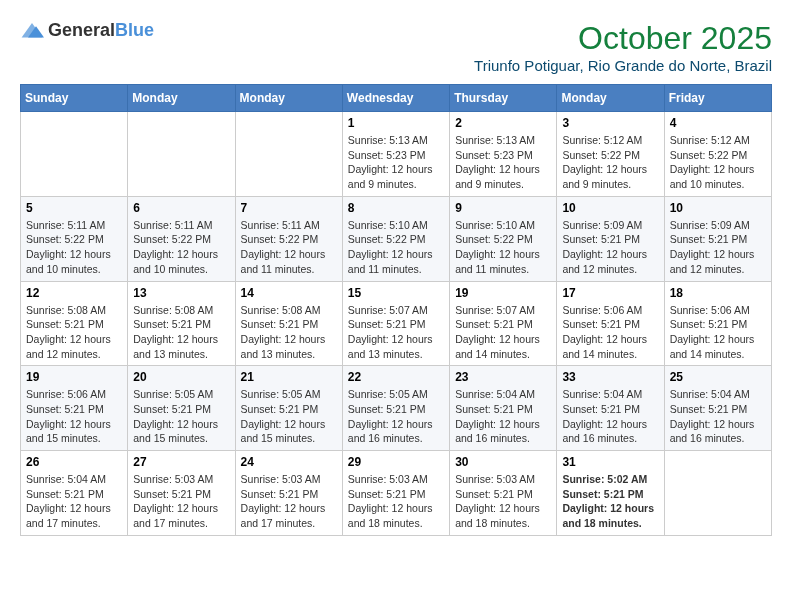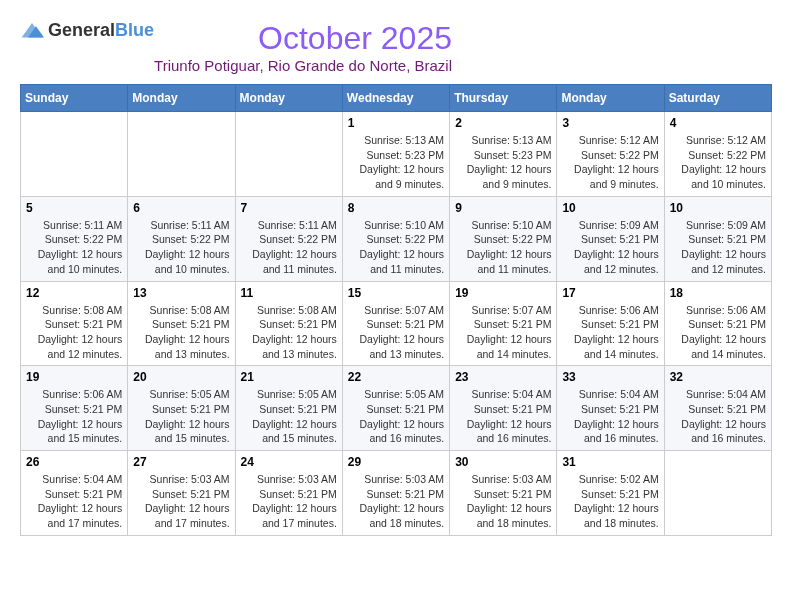--- a/index.html
+++ b/index.html
@@ -5,44 +5,44 @@
     * { box-sizing: border-box; margin: 0; padding: 0; }
     body {
       font-family: Arial, sans-serif;
       background: #fff;
       width: 792px;
       min-height: 612px;
       padding: 20px;
     }
     .header-area {
       display: flex;
-      justify-content: flex-start;
+      justify-content: space-between;
       align-items: flex-start;
       margin-bottom: 10px;
     }
     .logo {
       display: flex;
       align-items: center;
       gap: 4px;
     }
     .logo-icon {
       width: 24px;
       height: 20px;
     }
     .title-area {
       text-align: right;
     }
     .month-title {
       font-size: 32px;
-      color: #8b5cf6;
+      color: #15803d;
       font-weight: normal;
     }
     .location-title {
       font-size: 15px;
-      color: #701a75;
+      color: #0c4a6e;
     }
     .calendar {
       width: 100%;
       border-collapse: collapse;
       font-size: 11px;
     }
     .calendar thead tr th {
       background: #4a7fc1;
       color: #fff;
       padding: 6px 4px;
@@ -65,21 +65,20 @@
     .day-number {
       font-weight: bold;
       font-size: 12px;
       margin-bottom: 3px;
       display: block;
     }
     .day-info {
       font-size: 10.5px;
       color: #333;
       line-height: 1.4;
-      text-align: right;
     }
     .empty-cell {
       background: #fff !important;
     }
   </style>
 </head>
 <body>
 
 <div class="header-area">
   <div class="logo">
@@ -99,21 +98,21 @@
 
 <table class="calendar">
   <thead>
     <tr id="weekday-header">
     <th>Sunday</th>
         <th>Monday</th>
         <th>Monday</th>
         <th>Wednesday</th>
         <th>Thursday</th>
         <th>Monday</th>
-        <th>Saturday</th>
+        <th>Friday</th>
       </tr>
   </thead>
   <tbody id="calendar-body">
   <tr>
         <td class="empty-cell"></td>
         <td class="empty-cell"></td>
         <td class="empty-cell"></td>
         <td>
           <span class="day-number">1</span>
           <div class="day-info" style="white-space: pre-line;">Sunrise: 5:13 AM
@@ -190,21 +189,21 @@
 Sunset: 5:21 PM
 Daylight: 12 hours and 12 minutes.</div>
         </td>
         <td>
           <span class="day-number">13</span>
           <div class="day-info" style="white-space: pre-line;">Sunrise: 5:08 AM
 Sunset: 5:21 PM
 Daylight: 12 hours and 13 minutes.</div>
         </td>
         <td>
-          <span class="day-number">11</span>
+          <span class="day-number">14</span>
           <div class="day-info" style="white-space: pre-line;">Sunrise: 5:08 AM
 Sunset: 5:21 PM
 Daylight: 12 hours and 13 minutes.</div>
         </td>
         <td>
           <span class="day-number">15</span>
           <div class="day-info" style="white-space: pre-line;">Sunrise: 5:07 AM
 Sunset: 5:21 PM
 Daylight: 12 hours and 13 minutes.</div>
         </td>
@@ -258,21 +257,21 @@
 Sunset: 5:21 PM
 Daylight: 12 hours and 16 minutes.</div>
         </td>
         <td>
           <span class="day-number">33</span>
           <div class="day-info" style="white-space: pre-line;">Sunrise: 5:04 AM
 Sunset: 5:21 PM
 Daylight: 12 hours and 16 minutes.</div>
         </td>
         <td>
-          <span class="day-number">32</span>
+          <span class="day-number">25</span>
           <div class="day-info" style="white-space: pre-line;">Sunrise: 5:04 AM
 Sunset: 5:21 PM
 Daylight: 12 hours and 16 minutes.</div>
         </td>
       </tr>
       <tr>
         <td>
           <span class="day-number">26</span>
           <div class="day-info" style="white-space: pre-line;">Sunrise: 5:04 AM
 Sunset: 5:21 PM
@@ -297,20 +296,20 @@
 Daylight: 12 hours and 18 minutes.</div>
         </td>
         <td>
           <span class="day-number">30</span>
           <div class="day-info" style="white-space: pre-line;">Sunrise: 5:03 AM
 Sunset: 5:21 PM
 Daylight: 12 hours and 18 minutes.</div>
         </td>
         <td>
           <span class="day-number">31</span>
-          <div class="day-info" style="white-space: pre-line;">Sunrise: 5:02 AM
+          <div class="day-info" style="white-space: pre-line; font-weight: bold;">Sunrise: 5:02 AM
 Sunset: 5:21 PM
 Daylight: 12 hours and 18 minutes.</div>
         </td>
         <td class="empty-cell"></td>
       </tr>
     </tbody>
 </table>
 
 </body></html>

